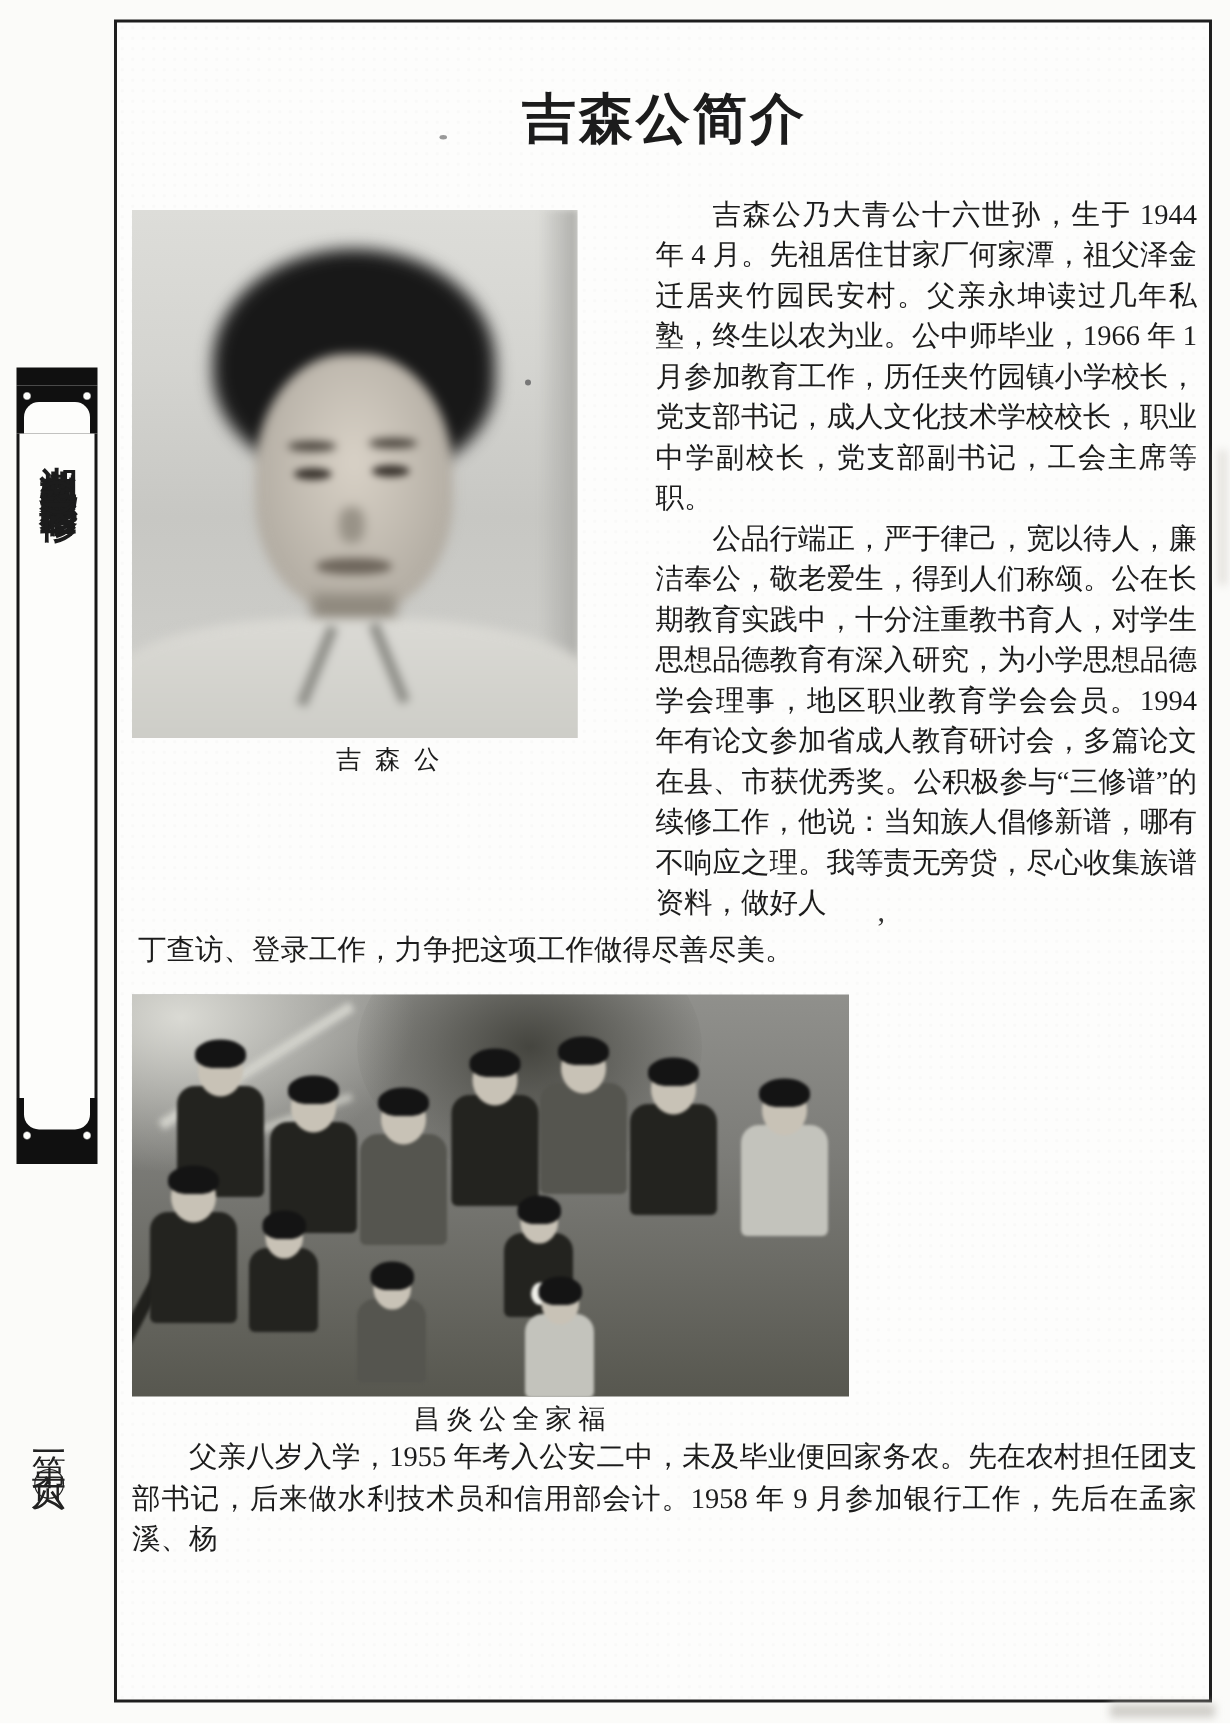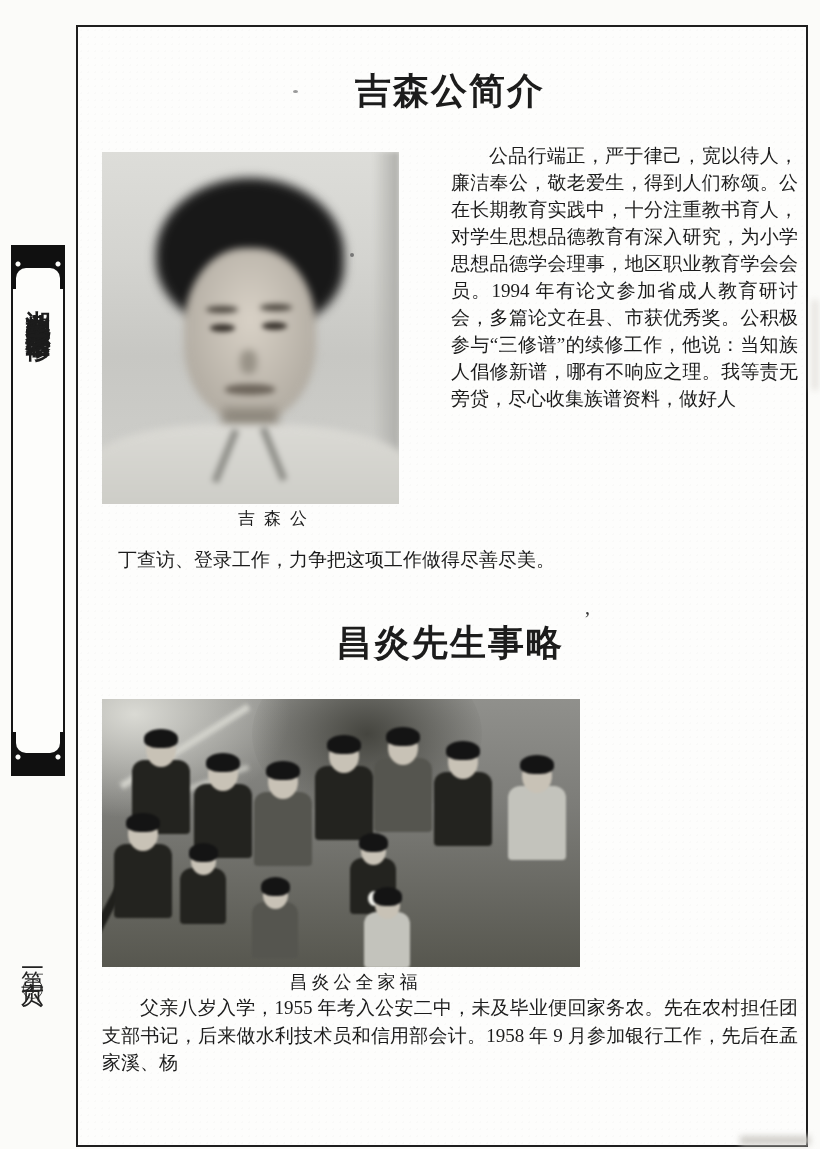--- a/index.html
+++ b/index.html
@@ -24,41 +24,41 @@
     background:radial-gradient(circle at 7px 6px,#fdfdfb 2px,transparent 3px),
                radial-gradient(circle at 47px 6px,#fdfdfb 2px,transparent 3px);}
   .sb-body{border-left:2px solid #161616;border-right:2px solid #161616;margin:0 1px;
     background:#fdfdfb;height:443px;display:flex;justify-content:center;align-items:flex-start;
     padding-top:2px;box-sizing:border-box;}
   .spine-title{writing-mode:vertical-rl;text-orientation:mixed;
     font-size:25px;font-weight:700;letter-spacing:2px;line-height:1;white-space:nowrap;}
   .page-no{position:absolute;left:21px;top:952px;writing-mode:vertical-rl;text-orientation:upright;
     font-size:23px;letter-spacing:4px;line-height:1;color:#222;}
   
-  .frame{position:absolute;left:76px;top:25px;width:732px;height:1122px;box-sizing:border-box;
-    border:2px solid #1e1e1e;background:#fdfdfc;padding:0 8px 0 24px;
+  .frame{position:absolute;left:76px;top:13px;width:732px;height:1122px;box-sizing:border-box;
+    border:2px solid #1e1e1e;background:#fdfdfc;padding:0 8px 0 10px;
     background-image:radial-gradient(rgba(0,0,0,0.015) 1px,transparent 1px);background-size:7px 7px;}
   h1.sec-title{margin:0;text-align:center;font-size:36px;font-weight:700;letter-spacing:2px;line-height:1;}
   .t1{padding-top:46px;padding-bottom:33px;}
   .t2{padding-top:36px;padding-bottom:26px;}
   .art{display:flex;}
   .art1{gap:8px;}
   .art2{gap:12px;}
   figure{margin:0;flex:0 0 auto;}
   .fig1{width:341px;padding-top:10px;}
   .fig2{width:503px;padding-top:12px;}
   figcaption{text-align:center;margin-top:3px;}
   .fig1 figcaption{font-size:17px;letter-spacing:9px;text-indent:9px;}
   .fig2 figcaption{font-size:18px;letter-spacing:4px;text-indent:4px;}
   .bodytext{text-align:justify;word-break:break-all;}
   .bodytext p{margin:0;}
   .indent{text-indent:2em;}
   .col1{flex:1;font-size:19px;line-height:27px;}
   .col2{flex:1;font-size:19px;line-height:29px;}
-  .cont1{font-size:19px;line-height:27px;margin:16px;}
+  .cont1{font-size:19px;line-height:27px;margin:4px;}
   .cont2{font-size:19px;line-height:27.5px;margin:0;}
   
   .photo1{position:relative;width:297px;height:352px;overflow:hidden;
     background:linear-gradient(180deg,#ddddd9 0%,#d4d4d0 30%,#c7c7c3 58%,#d0d0cc 100%);}
   .photo1 .blur-wrap{position:absolute;inset:0;filter:blur(2px);}
   .ph1-shade-r{position:absolute;right:0;top:0;width:26px;height:100%;
     background:linear-gradient(90deg,transparent,#aeaeaa);}
   .ph1-hair{position:absolute;left:54px;top:26px;width:188px;height:152px;background:#181818;
     border-radius:50% 50% 42% 46%;filter:blur(5px);}
   .ph1-face{position:absolute;left:82px;top:96px;width:132px;height:172px;
@@ -154,27 +154,27 @@
             <div class="ph1-mouth"></div>
             <div class="ph1-neck"></div>
             <div class="ph1-body"></div>
             <div class="ph1-collar-l"></div>
             <div class="ph1-collar-r"></div>
           </div>
         </div>
         <figcaption>吉森公</figcaption>
       </figure>
       <div class="col1 bodytext">
+        <p class="indent">吉森公乃大青公十六世孙，生于 1944 年 4 月。先祖居住甘家厂何家潭，祖父泽金迁居夹竹园民安村。父亲永坤读过几年私塾，终生以农为业。公中师毕业，1966 年 1 月参加教育工作，历任夹竹园镇小学校长，党支部书记，成人文化技术学校校长，职业中学副校长，党支部副书记，工会主席等职。</p>
         <p class="indent">公品行端正，严于律己，宽以待人，廉洁奉公，敬老爱生，得到人们称颂。公在长期教育实践中，十分注重教书育人，对学生思想品德教育有深入研究，为小学思想品德学会理事，地区职业教育学会会员。1994 年有论文参加省成人教育研讨会，多篇论文在县、市获优秀奖。公积极参与“三修谱”的续修工作，他说：当知族人倡修新谱，哪有不响应之理。我等责无旁贷，尽心收集族谱资料，做好人</p>
       </div>
     </section>
 
     <p class="cont1 bodytext">丁查访、登录工作，力争把这项工作做得尽善尽美。</p>
 
-    <h1 class="sec-title t2">昌炎先生事略</h1>
 
     <section class="art art2">
       <figure class="fig2">
         <div class="photo2">
           <div class="ph2-light"></div>
           <div class="ph2-arch"></div>
           <div class="ph2-branch"></div>
           <div class="ph2-branch2"></div>
           <div class="ph2-pole"></div>
           <div class="ph2-people">

